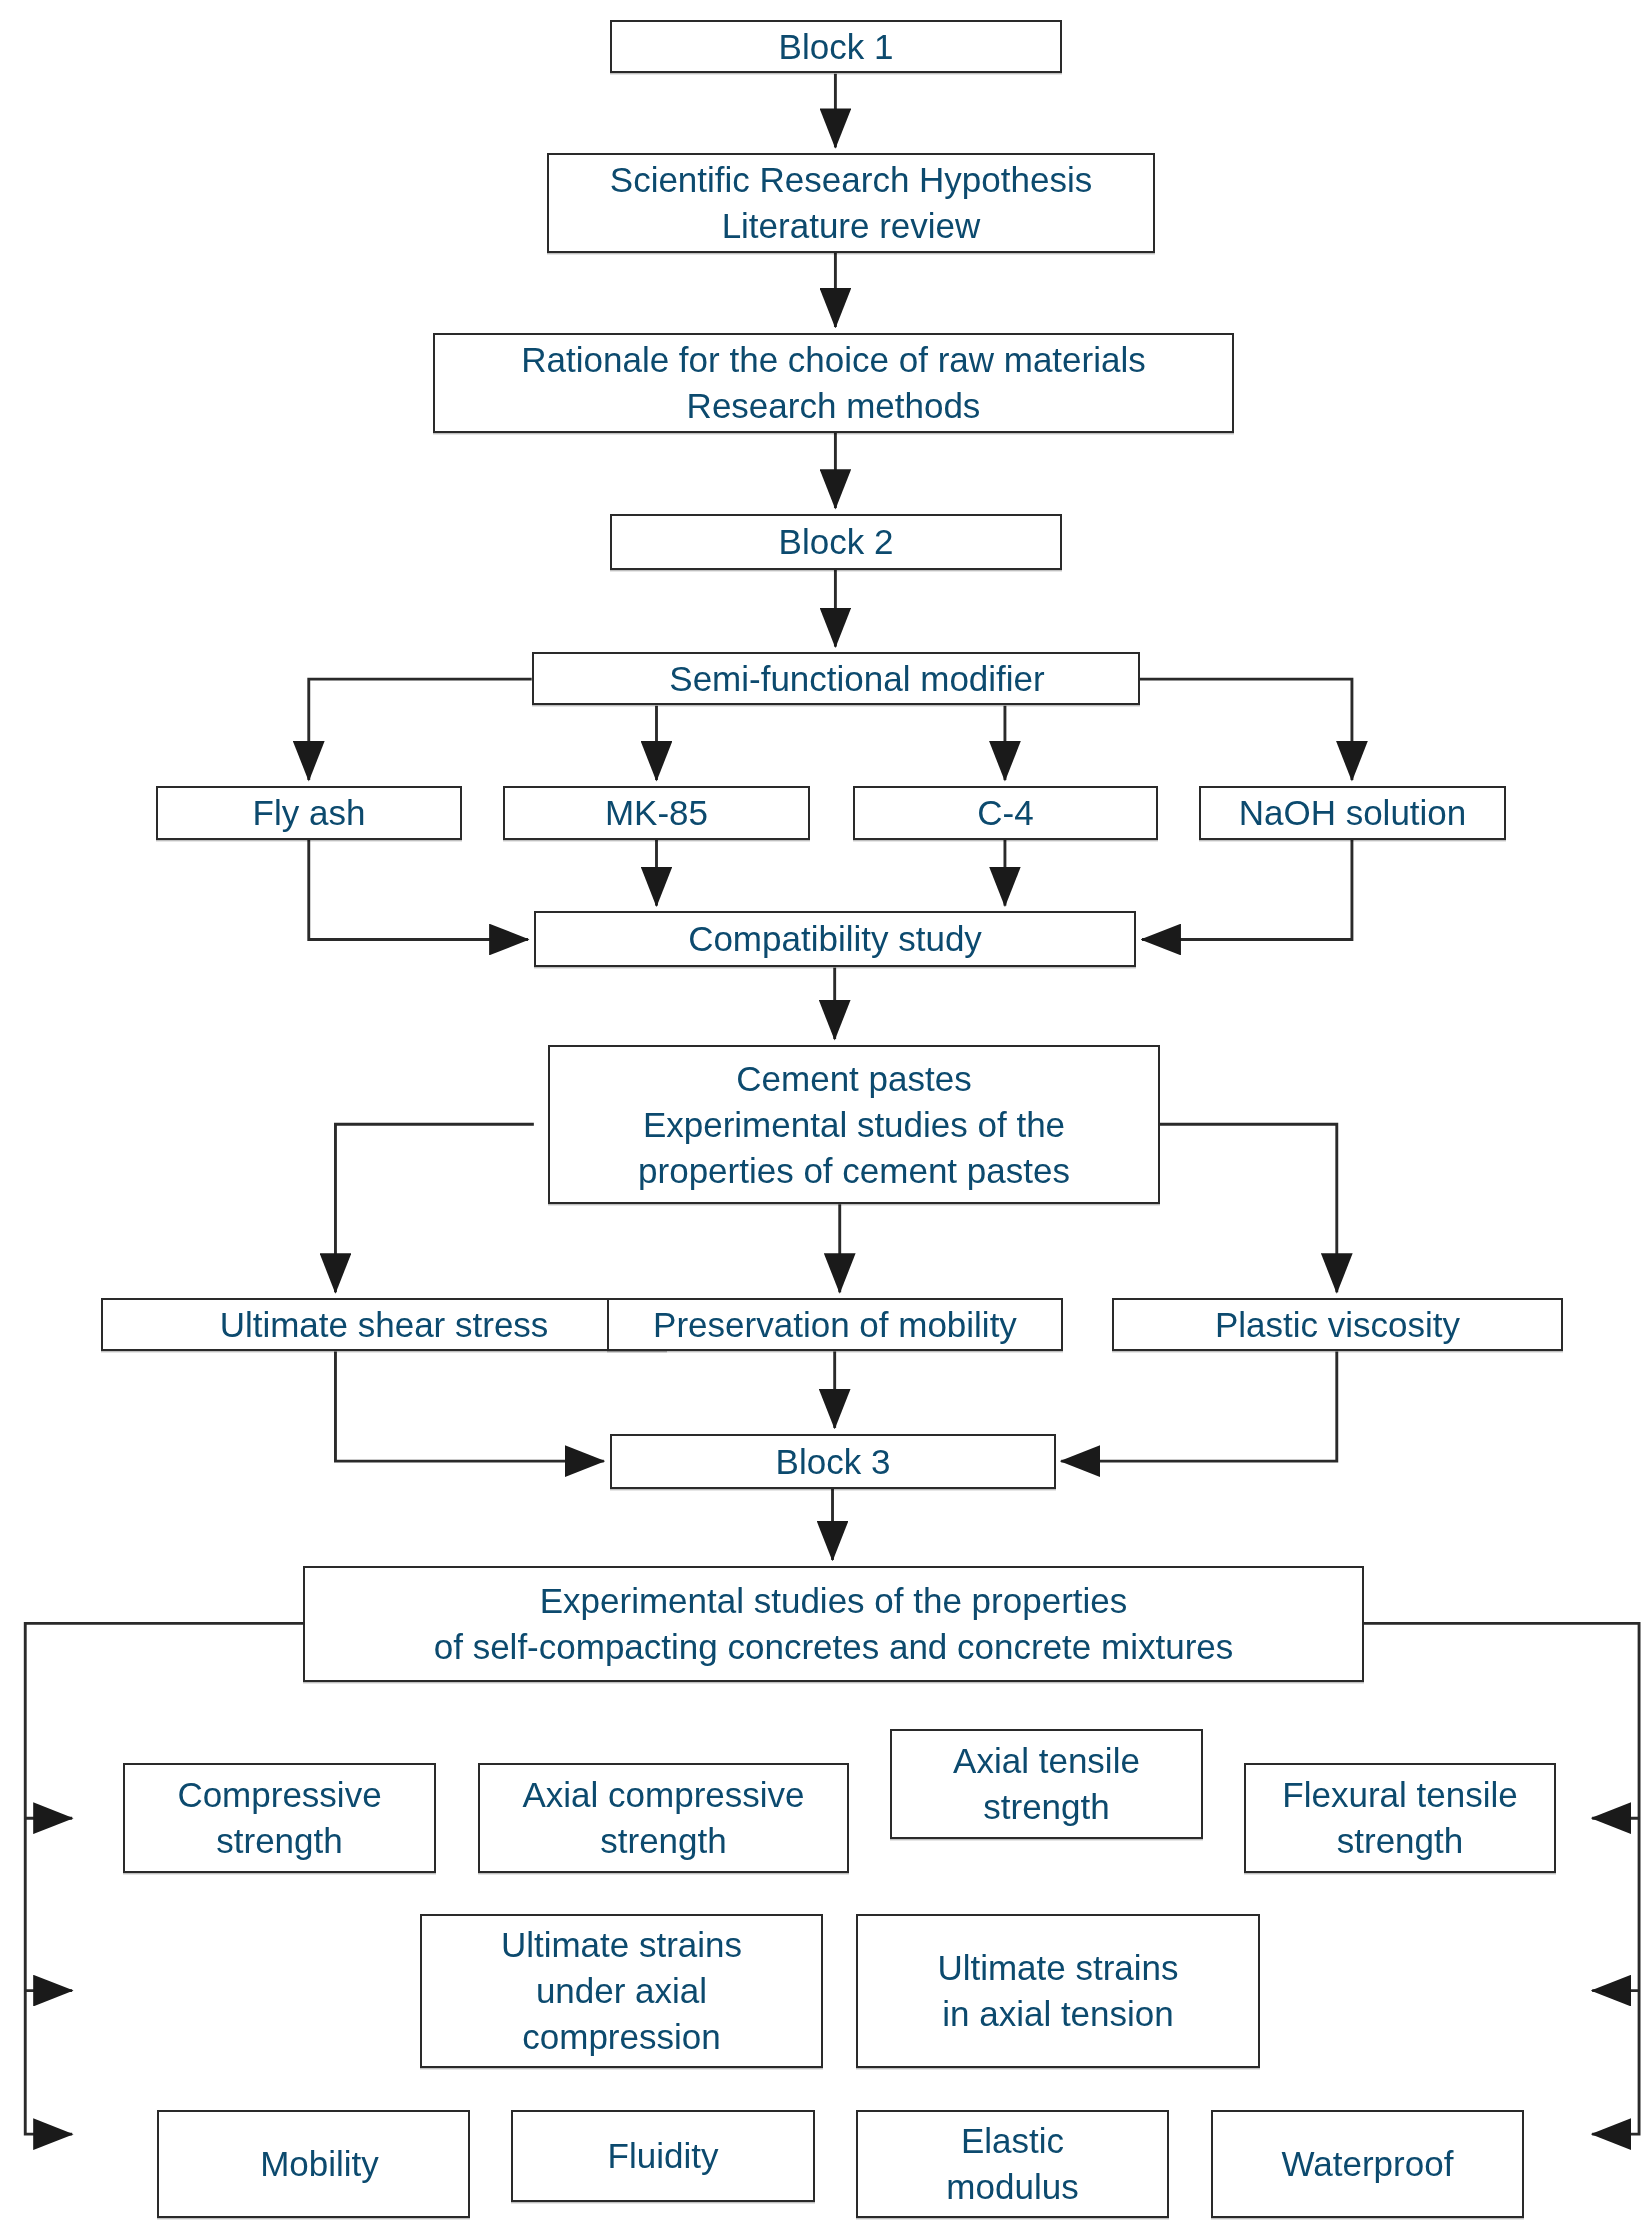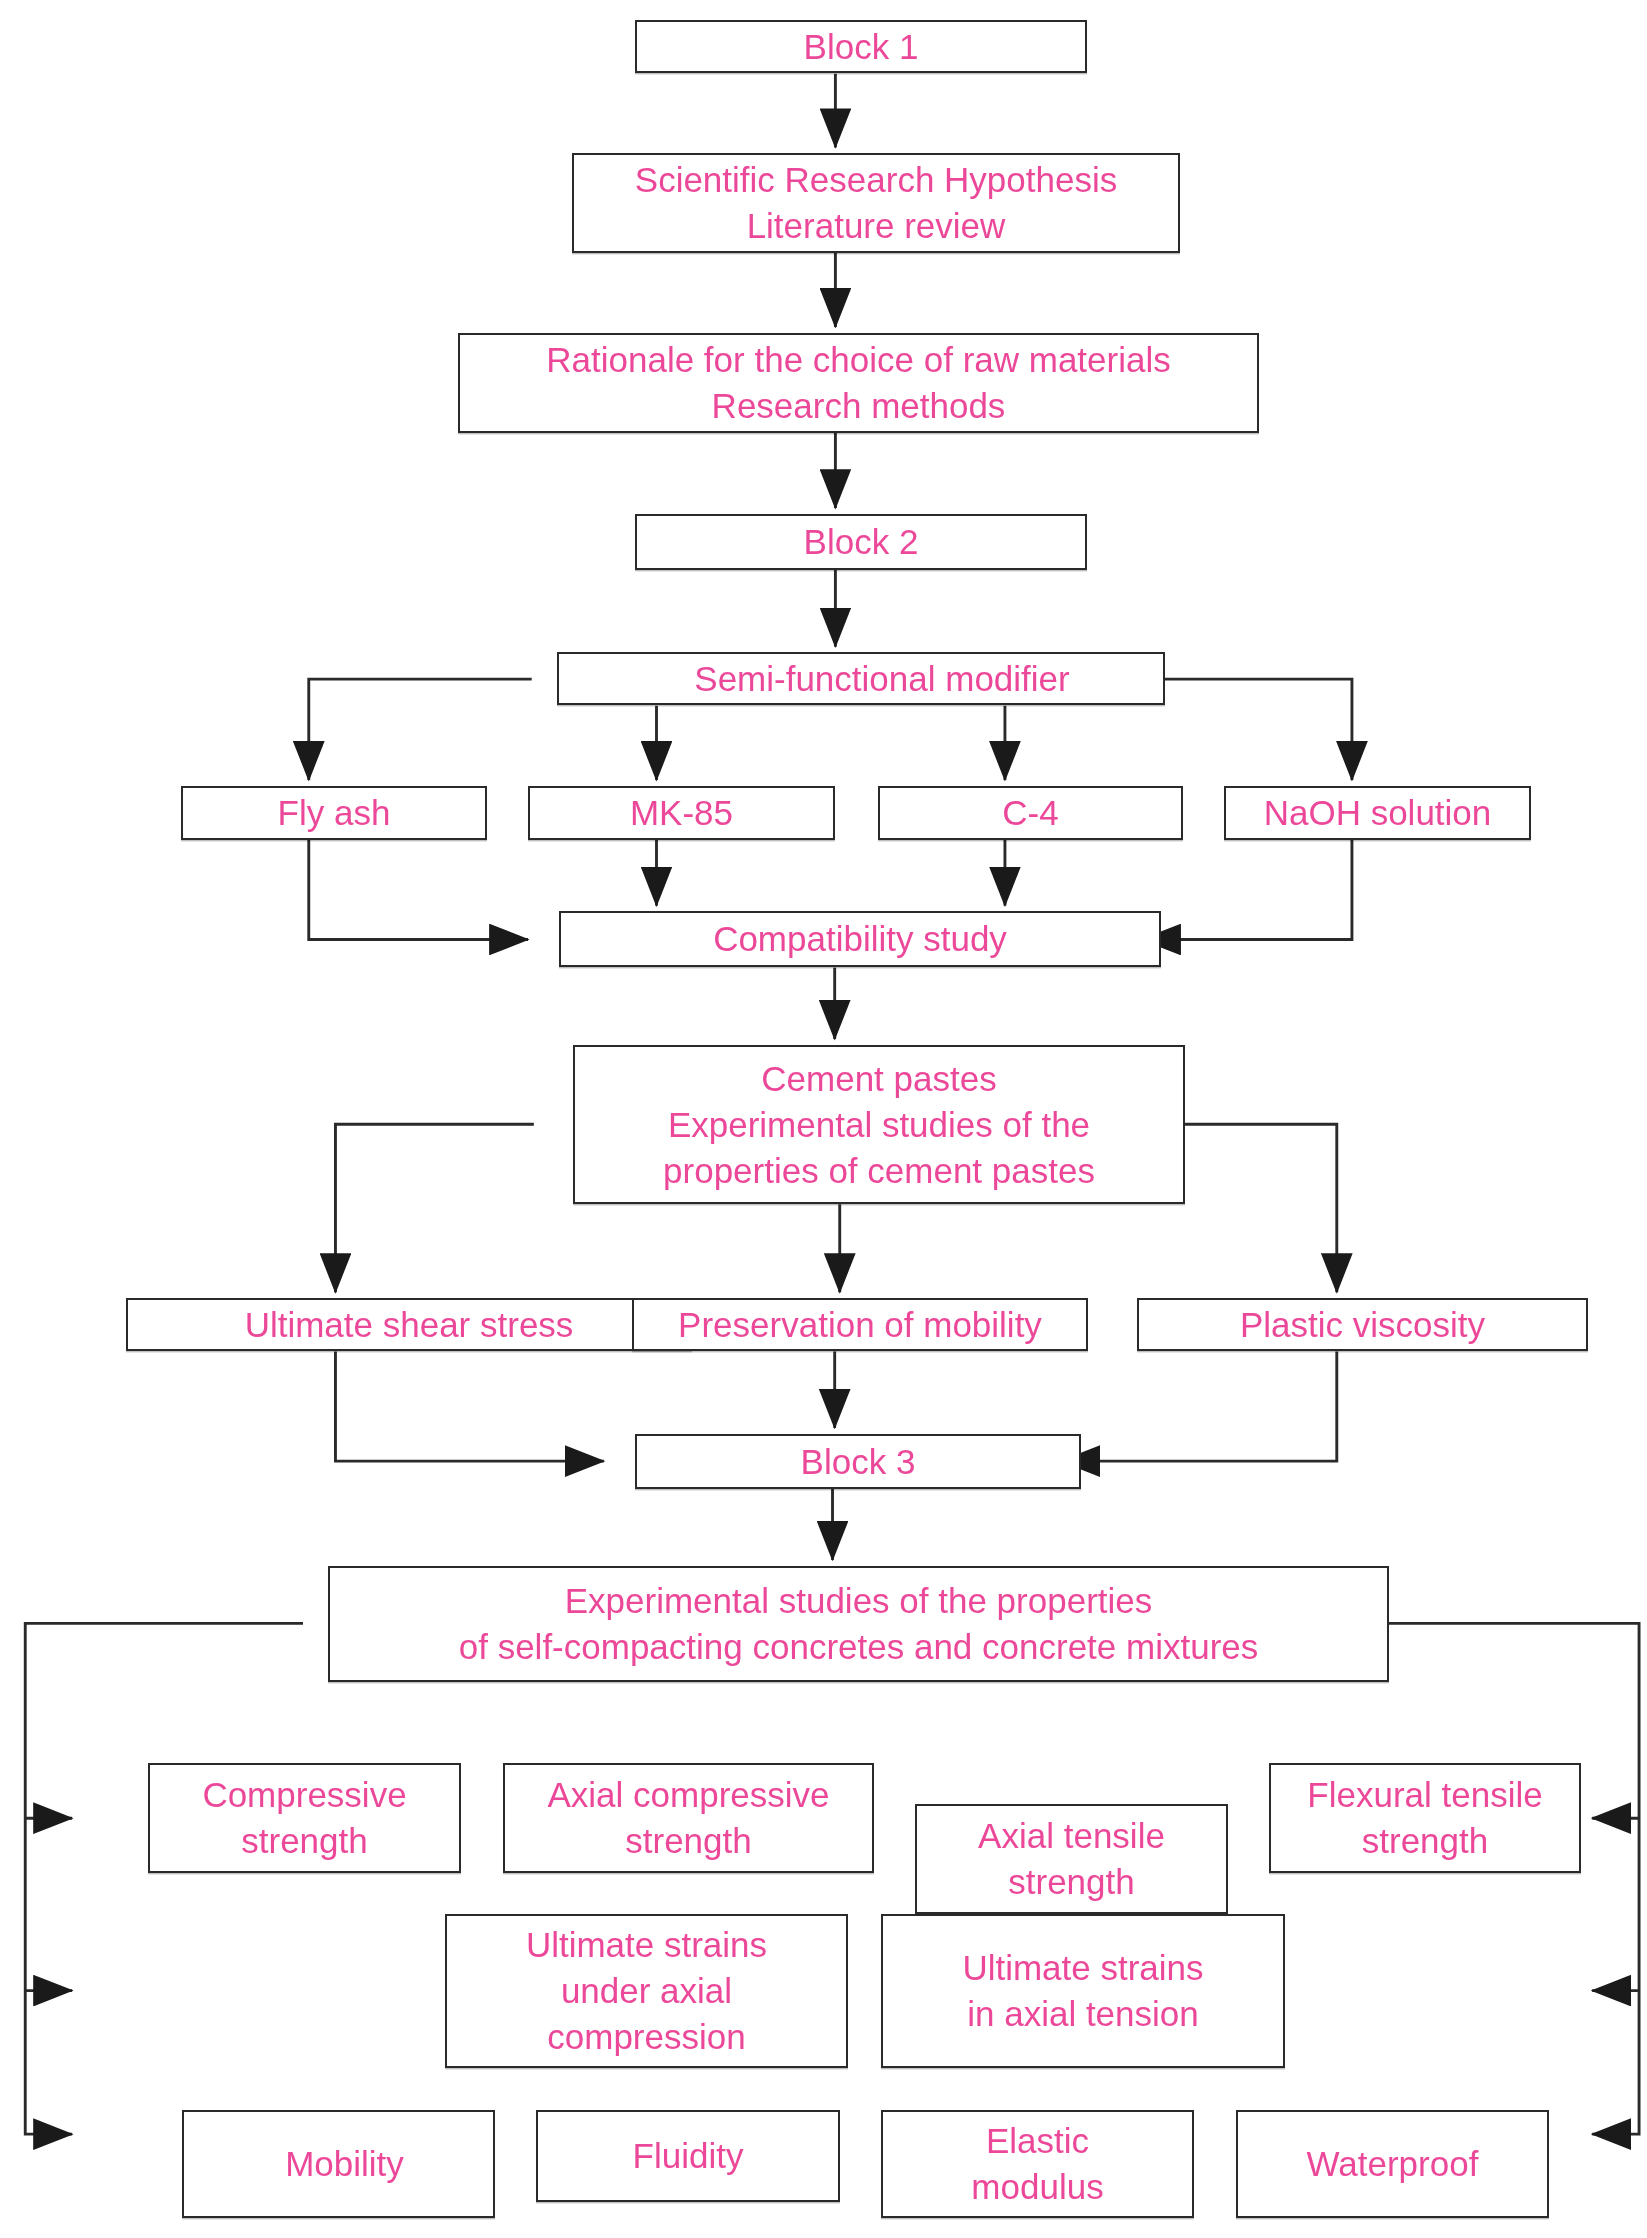--- a/index.html
+++ b/index.html
@@ -13,51 +13,50 @@
   #connectors {
     position: absolute;
     left: 0; top: 0;
     width: 1647px; height: 2239px;
   }
   .node {
     position: absolute;
     box-sizing: border-box;
     background: #ffffff;
     border: 2.9px solid #2a2a2a;
-    color: #ec4899;
+    color: #0c4a6e;
     display: flex;
     align-items: center;
     justify-content: center;
     text-align: center;
     font-size: 35px;
     line-height: 46px;
     white-space: pre-line;
     box-shadow: 0 1.4px 0 rgba(0,0,0,0.25);
-    margin-left: 25px;
   }
   
   #n-block1        { left: 610px;  top: 20px;   width: 452px;  height: 53px;  }
   #n-hypothesis    { left: 547px;  top: 153px;  width: 608px;  height: 100px; }
   #n-rationale     { left: 433px;  top: 333px;  width: 801px; height: 100px; }
   #n-block2        { left: 610px;  top: 514px;  width: 452px;  height: 56px;  }
   #n-modifier      { left: 532px;  top: 652px;  width: 608px;  height: 53px; padding-left: 42px;  }
   #n-fly-ash       { left: 156px;  top: 786px; width: 306px;  height: 54px;  }
   #n-mk85          { left: 503px;  top: 786px; width: 307px;  height: 54px;  }
   #n-c3            { left: 853px; top: 786px; width: 305px;  height: 54px;  }
   #n-naoh          { left: 1199px; top: 786px; width: 307px;  height: 54px;  }
   #n-compatibility { left: 534px;  top: 911px; width: 602px;  height: 56px;  }
   #n-cement        { left: 548px;  top: 1045px; width: 612px;  height: 159px; }
   #n-shear         { left: 101px;  top: 1298px; width: 566px;  height: 53px;  }
   #n-mobility-pres { left: 607px;  top: 1298px; width: 456px;  height: 53px;  }
   #n-plastic       { left: 1112px; top: 1298px; width: 451px;  height: 53px;  }
   #n-block3        { left: 610px;  top: 1434px; width: 446px;  height: 55px;  }
   #n-scc           { left: 303px;  top: 1566px; width: 1061px; height: 116px; }
   #n-compressive   { left: 123px;  top: 1763px; width: 313px;  height: 110px; }
   #n-ax-comp       { left: 478px;  top: 1763px; width: 371px;  height: 110px; }
-  #n-ax-tens       { left: 890px; top: 1804px; width: 313px;  height: 110px; }
+  #n-ax-tens       { left: 890px; top: 1729px; width: 313px;  height: 110px; }
   #n-flex-tens     { left: 1244px; top: 1763px; width: 312px;  height: 110px; }
   #n-ult-comp      { left: 420px;  top: 1914px; width: 403px;  height: 154px; }
   #n-ult-tens      { left: 856px; top: 1914px; width: 404px;  height: 154px; }
   #n-mobility      { left: 157px;  top: 2110px; width: 313px;  height: 108px; padding-left: 12px; }
   #n-fluidity      { left: 511px;  top: 2110px; width: 304px;  height: 92px; }
   #n-elastic       { left: 856px; top: 2110px; width: 313px;  height: 108px; }
   #n-waterproof    { left: 1211px; top: 2110px; width: 313px;  height: 108px; }
   .wire { stroke: #2a2a2a; stroke-width: 4px; fill: none; }
 </style>
 </head>

